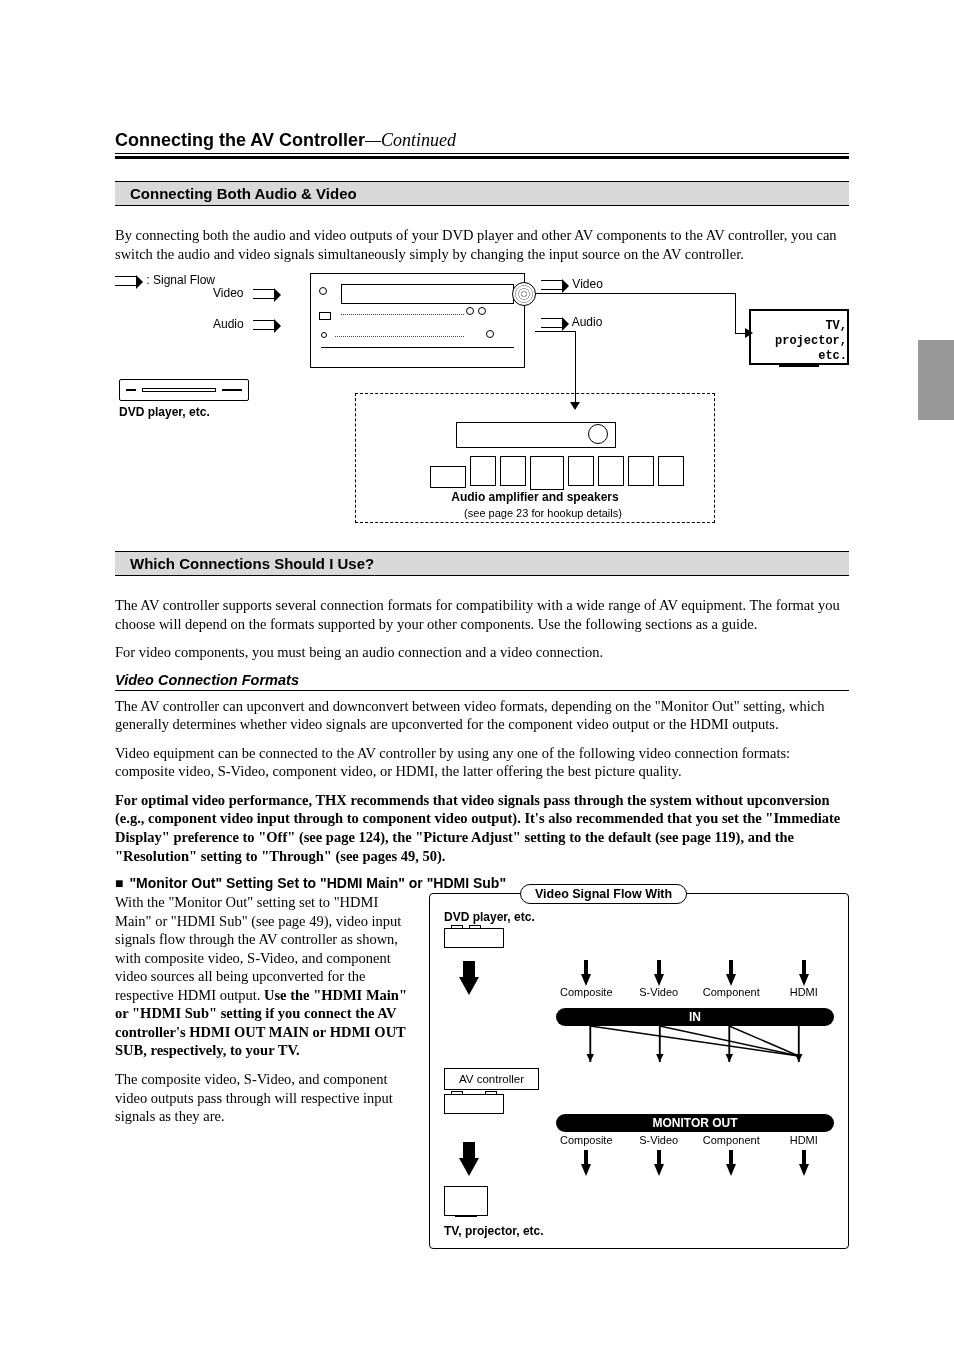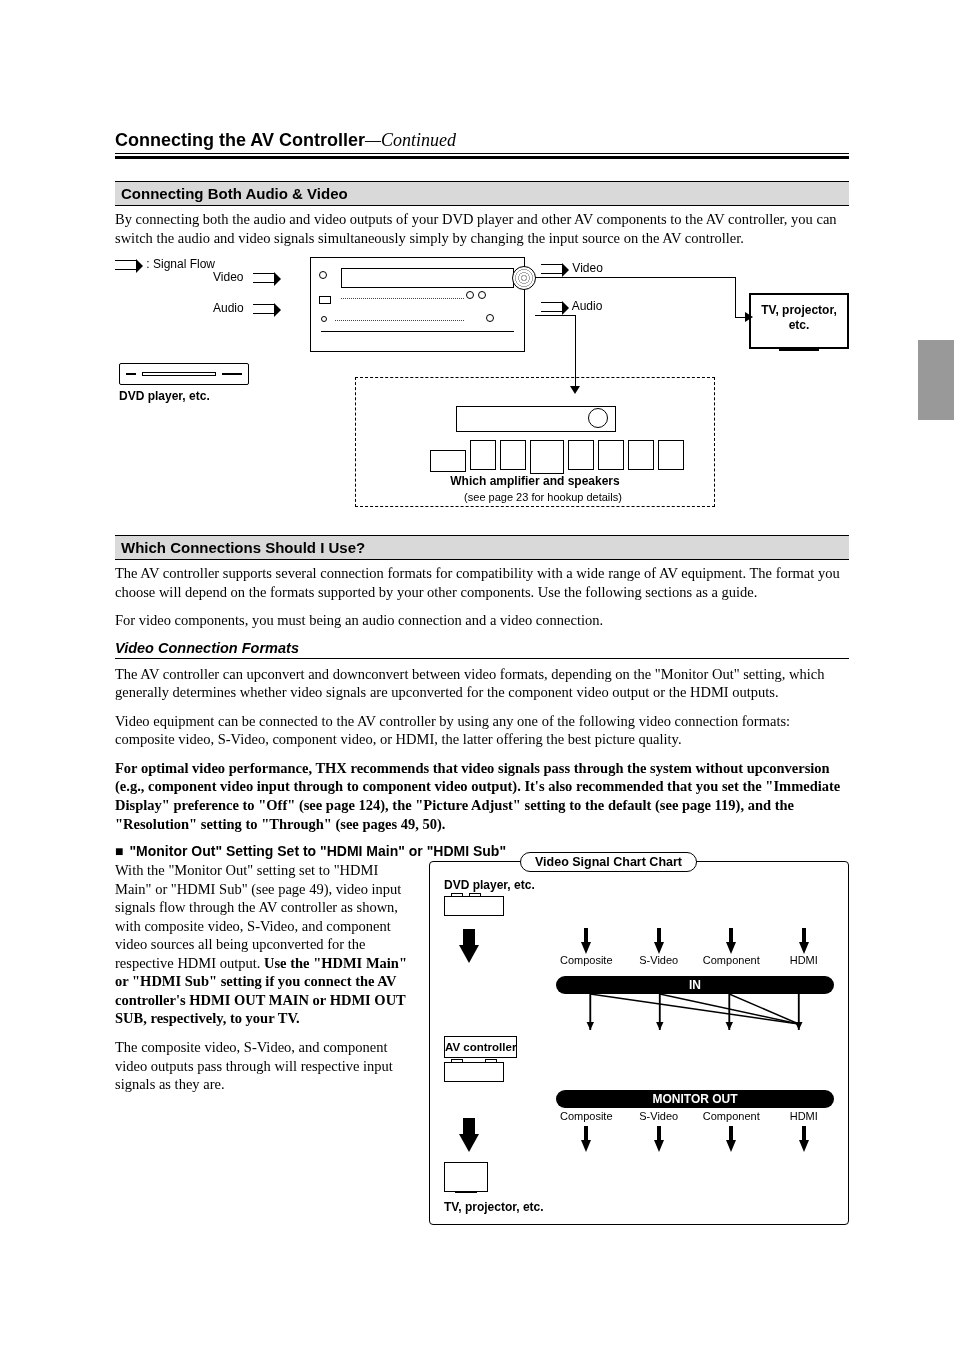--- a/index.html
+++ b/index.html
@@ -49,22 +49,22 @@
     border-top: 3px solid #000;
     margin-bottom: 22px;
   }
   .gray-heading {
     font-family: Arial, Helvetica, sans-serif;
     font-weight: bold;
     font-size: 15px;
     background: #d9d9d9;
     border-top: 1px solid #000;
     border-bottom: 1px solid #000;
-    padding: 3px 6px;
-    margin-bottom: 4px;
+    padding: 3px 15px;
+    margin-bottom: 20px;
   }
   .body-text {
     font-size: 14.5px;
     margin-bottom: 10px;
     line-height: 1.28;
   }
   .bold {
     font-weight: bold;
   }
 
@@ -223,22 +223,22 @@
   }
 
   .tv-box {
     position: absolute;
     right: 0;
     top: 36px;
     width: 100px;
     height: 56px;
     border: 2.5px solid #000;
     padding-top: 8px;
-    text-align: center;
-    font-family: Liberation Sans, sans-serif;
+    text-align: right;
+    font-family: Liberation Mono, monospace;
     font-weight: bold;
     font-size: 12px;
     line-height: 1.25;
   }
   .tv-stand {
     position: absolute;
     right: 30px;
     top: 92px;
     width: 40px;
     height: 4px;
@@ -455,24 +455,24 @@
     border-radius: 11px;
     padding: 2px 0;
     text-align: center;
   }
   .merge-svg {
     width: 100%;
     height: 36px;
   }
   .controller-label-box {
     border: 1px solid #000;
-    padding: 4px 0;
+    padding: 4px 14px;
     display: inline-block;
     font-size: 11.5px;
-    font-weight: bold;
+    font-weight: normal;
   }
 
   .page-num {
     font-family: Arial, Helvetica, sans-serif;
     font-size: 22px;
     text-align: right;
     margin-top: 28px;
   }
 </style>
 </head>
@@ -558,21 +558,21 @@
       <div class="speakers">
         <div class="sub"></div>
         <div class="speaker"></div>
         <div class="speaker"></div>
         <div class="speaker big"></div>
         <div class="speaker"></div>
         <div class="speaker"></div>
         <div class="speaker"></div>
         <div class="speaker"></div>
       </div>
-      <div class="dashed-caption1">Which amplifier and speakers</div>
+      <div class="dashed-caption1">Audio amplifier and speakers</div>
       <div class="dashed-caption2">(see page 23 for hookup details)</div>
     </div>
   </div>
 
   <div class="gray-heading">Which Connections Should I Use?</div>
   <p class="body-text">The AV controller supports several connection formats for compatibility with a wide range of AV equipment. The format you choose will depend on the formats supported by your other components. Use the following sections as a guide.</p>
   <p class="body-text">For video components, you must being an audio connection and a video connection.</p>
 
   <div class="sub-italic">Video Connection Formats</div>
   <hr class="sub-hr">
@@ -584,21 +584,21 @@
 
   <div class="two-col">
     <div class="col-left">
       <p class="body-text">
         <span>With the "Monitor Out" setting set to "HDMI Main" or "HDMI Sub" (see page 49), video input signals flow through the AV controller as shown, with composite video, S-Video, and component video sources all being upconverted for the respective HDMI output. </span><span class="bold">Use the "HDMI Main" or "HDMI Sub" setting if you connect the AV controller's HDMI OUT MAIN or HDMI OUT SUB, respectively, to your TV.</span>
       </p>
       <p class="body-text">The composite video, S-Video, and component video outputs pass through will respective input signals as they are.</p>
     </div>
 
     <div class="col-right">
-      <div class="chart-title-pill">Video Signal Chart Chart</div>
+      <div class="chart-title-pill">Video Signal Flow With</div>
 
       <div class="small-sans-bold">DVD player, etc.</div>
       <div class="device-icon">
         <div style="position:absolute;top:-4px;left:6px;width:12px;height:4px;border:1px solid #000;"></div>
         <div style="position:absolute;top:-4px;left:24px;width:12px;height:4px;border:1px solid #000;"></div>
       </div>
 
       <div style="height:26px;"></div>
       <div class="signal-row labels">
         <div>
@@ -647,21 +647,21 @@
       </div>
 
       <div style="margin-top:4px;display:flex;align-items:flex-end;gap:8px;">
         <div class="controller-label-box">AV controller</div>
       </div>
       <div class="device-icon">
         <div style="position:absolute;top:-4px;left:6px;width:12px;height:4px;border:1px solid #000;"></div>
         <div style="position:absolute;top:-4px;right:6px;width:12px;height:4px;border:1px solid #000;"></div>
       </div>
 
-      <div class="signal-row" style="margin-top:8px;">
+      <div class="signal-row" style="margin-top:0;">
         <div></div>
         <div style="grid-column:2/6;" class="monitor-out-bar">MONITOR OUT</div>
       </div>
 
       <div class="signal-row labels" style="margin-top:2px;">
         <div style="padding-top:24px;">
             <div class="big-down-arrow" style="margin-left:15px;"></div>
           </div>
         <div>
           <span>Composite</span>

